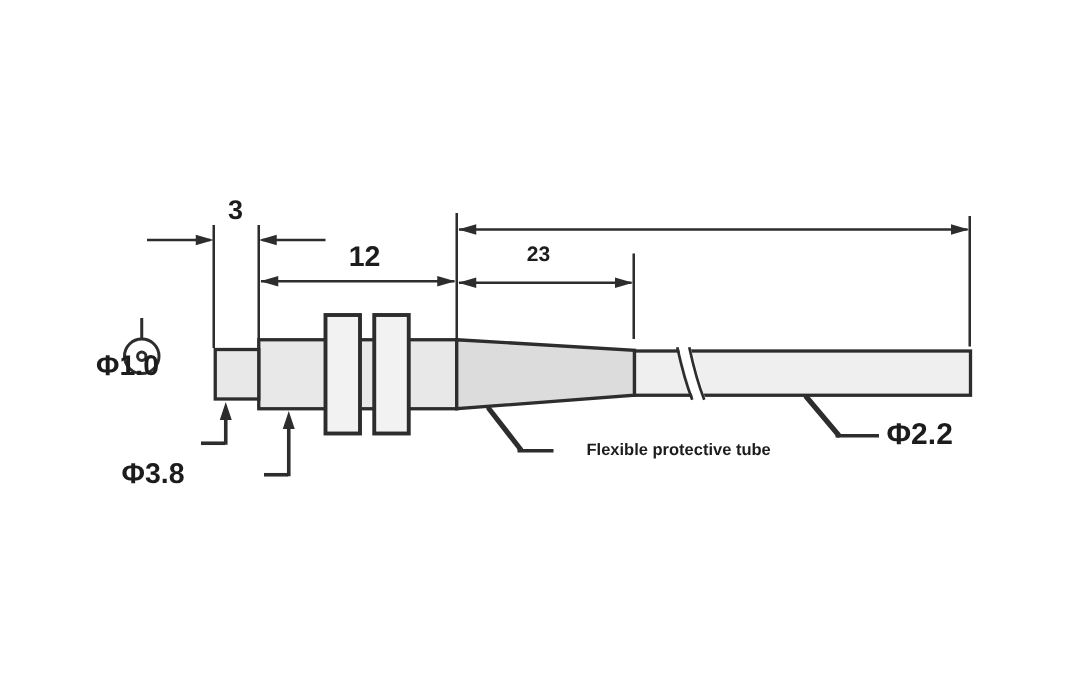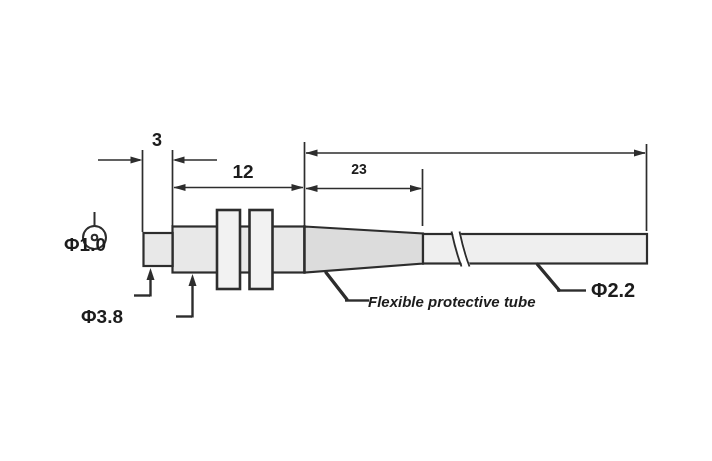--- a/index.html
+++ b/index.html
@@ -105,17 +105,17 @@
   <div class="lbl center" style="left:223px; top:162px; width:40px; font-size:19px;">12</div>
 
   <div class="lbl center" style="left:339px; top:162px; width:40px; font-size:14px;">23</div>
 
 
   <div class="lbl" style="left:64px; top:188px; font-size:19px;margin-top:47px;">Φ1.0</div>
 
   <div class="lbl" style="left:81px; top:283px; font-size:19px;margin-top:24px;">Φ3.8</div>
 
 
-  <div class="lbl" style="left:368px; top:294px; font-size:15px;font-style:italic;">Flexible protective tube</div>
+  <div class="lbl" style="left:391px; top:294px; font-size:11px;">Flexible protective tube</div>
 
   <div class="lbl" style="left:591px; top:279px; font-size:20px;">Φ2.2</div>
 
 </div>
 
 </body></html>

